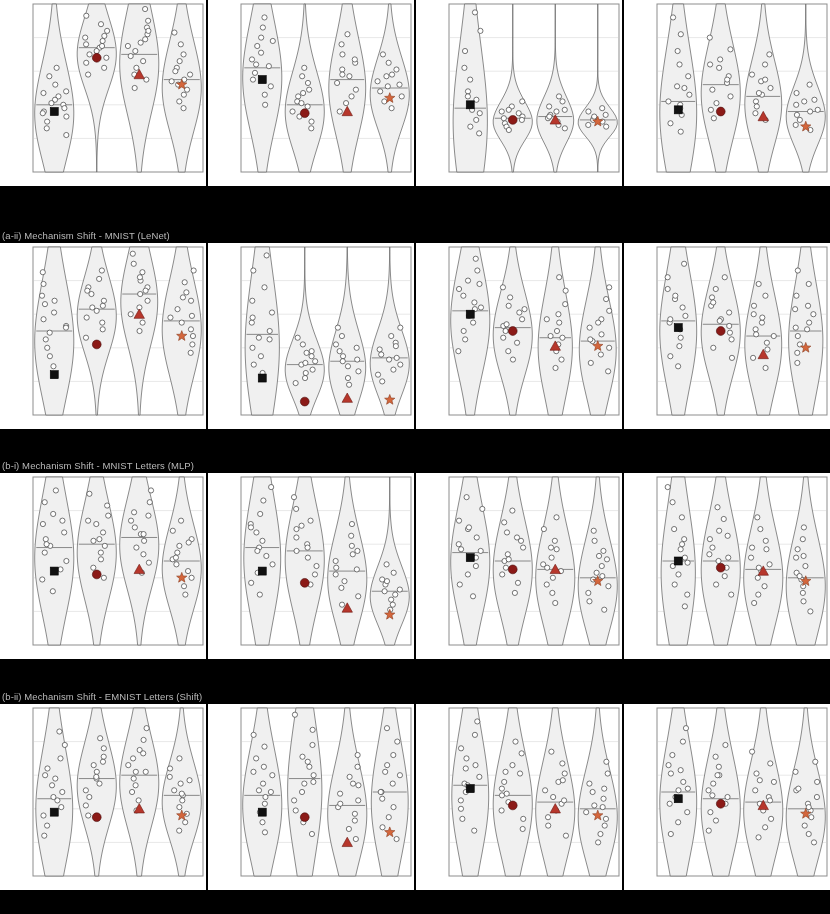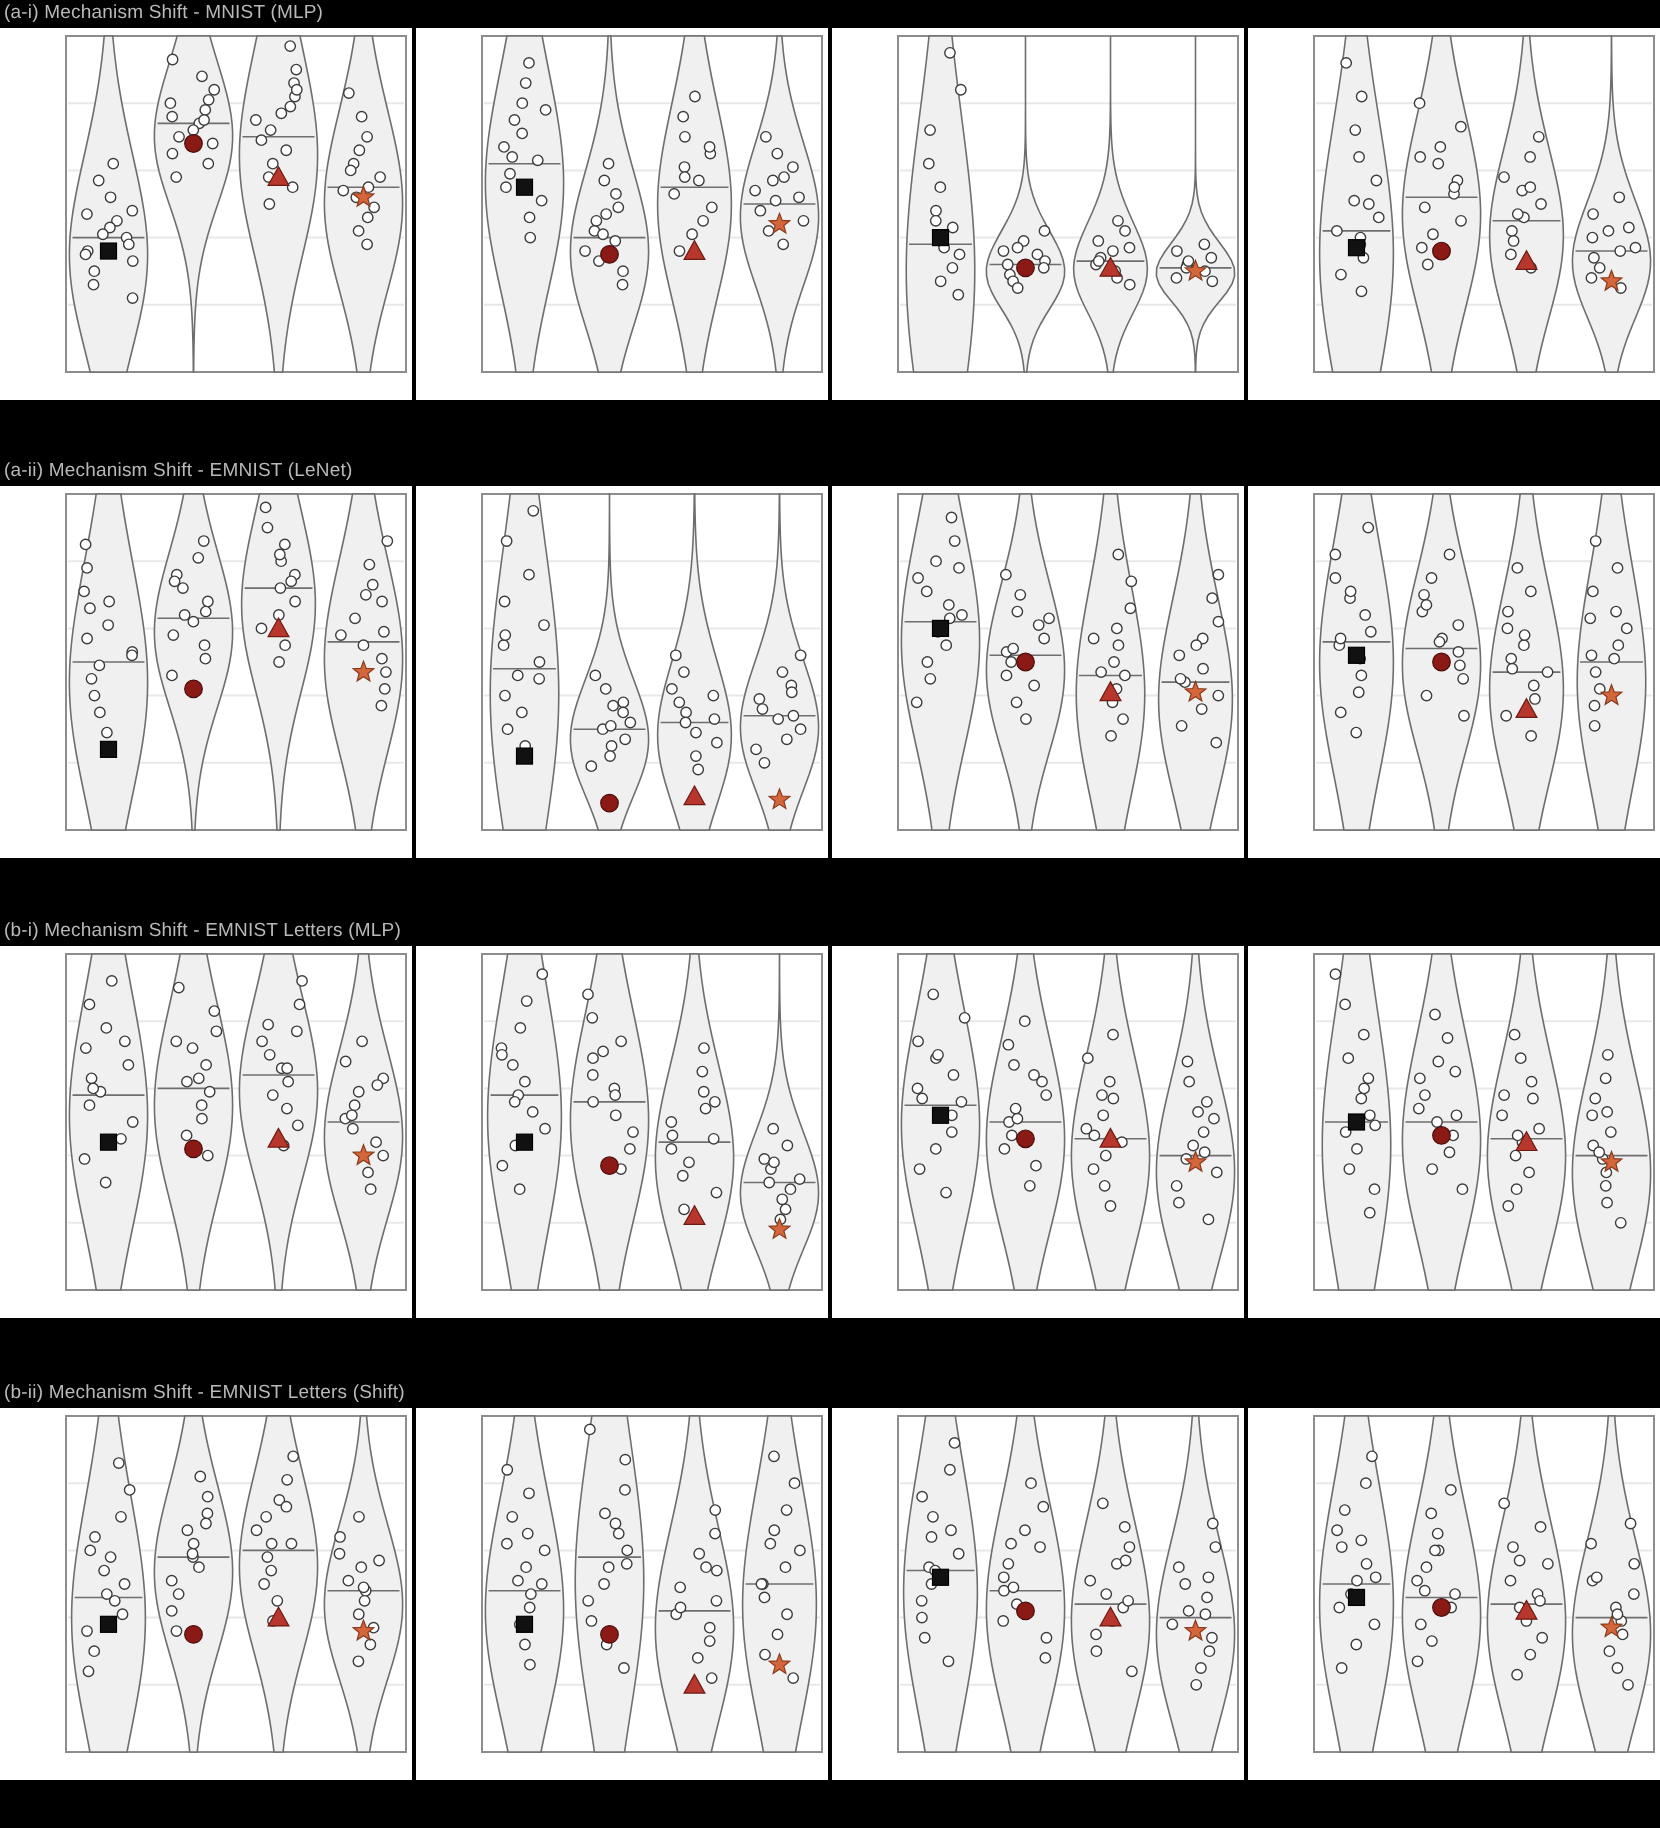--- a/index.html
+++ b/index.html
@@ -52,21 +52,20 @@
     top: 0;
     overflow: visible;
   }
 </style>
 </head>
 <body>
 
 <div class="page">
 
   <div class="section" style="top:0px;">
-    <div class="section-title">(a-i) Mechanism Shift - MNIST (MLP)</div>
     <div class="panel-row">
         <div class="panel" style="left: 0px; width: 206px;">
           <svg class="viol" width="206" height="186">
             <line x1="34" x2="202" y1="37.6" y2="37.6" stroke="#e8e8e8" stroke-width="1"></line>
             <line x1="34" x2="202" y1="71.2" y2="71.2" stroke="#e8e8e8" stroke-width="1"></line>
             <line x1="34" x2="202" y1="104.8" y2="104.8" stroke="#e8e8e8" stroke-width="1"></line>
             <line x1="34" x2="202" y1="138.4" y2="138.4" stroke="#e8e8e8" stroke-width="1"></line>
             <rect x="33" y="4" width="170" height="168" fill="none" stroke="#8d8d8d" stroke-width="1"></rect>
             <path d="M63.41,172.00 L64.36,168.00 L65.35,164.00 L66.34,160.00 L67.34,156.00 L68.31,152.00 L69.26,148.00 L70.15,144.00 L70.98,140.00 L71.73,136.00 L72.38,132.00 L72.91,128.00 L73.33,124.00 L73.62,120.00 L73.78,116.00 L73.80,112.00 L73.69,108.00 L73.45,104.00 L73.09,100.00 L72.63,96.00 L72.06,92.00 L71.41,88.00 L70.69,84.00 L69.91,80.00 L69.09,76.00 L68.23,72.00 L67.35,68.00 L66.46,64.00 L65.56,60.00 L64.68,56.00 L63.81,52.00 L62.97,48.00 L62.15,44.00 L61.38,40.00 L60.64,36.00 L59.94,32.00 L59.29,28.00 L58.69,24.00 L58.14,20.00 L57.64,16.00 L57.18,12.00 L56.77,8.00 L56.40,4.00 L52.10,4.00 L51.73,8.00 L51.32,12.00 L50.86,16.00 L50.36,20.00 L49.81,24.00 L49.21,28.00 L48.56,32.00 L47.86,36.00 L47.12,40.00 L46.35,44.00 L45.53,48.00 L44.69,52.00 L43.82,56.00 L42.94,60.00 L42.04,64.00 L41.15,68.00 L40.27,72.00 L39.41,76.00 L38.59,80.00 L37.81,84.00 L37.09,88.00 L36.44,92.00 L35.87,96.00 L35.41,100.00 L35.05,104.00 L34.81,108.00 L34.70,112.00 L34.72,116.00 L34.88,120.00 L35.17,124.00 L35.59,128.00 L36.12,132.00 L36.77,136.00 L37.52,140.00 L38.35,144.00 L39.24,148.00 L40.19,152.00 L41.16,156.00 L42.16,160.00 L43.15,164.00 L44.14,168.00 L45.09,172.00 Z" fill="#f0f0f0" stroke="#6e6e6e" stroke-width="0.8"></path>
             <line x1="36.263999999999996" x2="72.236" y1="104.8" y2="104.8" stroke="#6e6e6e" stroke-width="0.8"></line>
@@ -349,21 +348,21 @@
             <circle cx="186.40" cy="130.00" r="2.6" fill="#ffffff" stroke="#3c3c3c" stroke-width="0.7"></circle>
             <circle cx="180.22" cy="101.44" r="2.6" fill="#ffffff" stroke="#3c3c3c" stroke-width="0.7"></circle>
             <circle cx="186.12" cy="111.52" r="2.6" fill="#ffffff" stroke="#3c3c3c" stroke-width="0.7"></circle>
             <polygon points="181.75,121.24 183.10,124.78 186.89,124.97 183.94,127.35 184.92,131.01 181.75,128.94 178.58,131.01 179.56,127.35 176.61,124.97 180.40,124.78" fill="#d4663c" stroke="#8a3a1c" stroke-width="0.6"></polygon>
           </svg>
         </div>
       </div>
   </div>
 
   <div class="section" style="top:229px;">
-    <div class="section-title">(a-ii) Mechanism Shift - EMNIST (LeNet)</div>
+    <div class="section-title">(a-ii) Mechanism Shift - MNIST (LeNet)</div>
     <div class="panel-row">
         <div class="panel" style="left: 0px; width: 206px;">
           <svg class="viol" width="206" height="186">
             <line x1="34" x2="202" y1="37.6" y2="37.6" stroke="#e8e8e8" stroke-width="1"></line>
             <line x1="34" x2="202" y1="71.2" y2="71.2" stroke="#e8e8e8" stroke-width="1"></line>
             <line x1="34" x2="202" y1="104.8" y2="104.8" stroke="#e8e8e8" stroke-width="1"></line>
             <line x1="34" x2="202" y1="138.4" y2="138.4" stroke="#e8e8e8" stroke-width="1"></line>
             <rect x="33" y="4" width="170" height="168" fill="none" stroke="#8d8d8d" stroke-width="1"></rect>
             <path d="M62.76,172.00 L63.53,168.00 L64.33,164.00 L65.15,160.00 L65.98,156.00 L66.81,152.00 L67.63,148.00 L68.44,144.00 L69.23,140.00 L69.98,136.00 L70.69,132.00 L71.34,128.00 L71.93,124.00 L72.45,120.00 L72.90,116.00 L73.26,112.00 L73.53,108.00 L73.71,104.00 L73.80,100.00 L73.79,96.00 L73.70,92.00 L73.51,88.00 L73.24,84.00 L72.89,80.00 L72.47,76.00 L71.98,72.00 L71.44,68.00 L70.84,64.00 L70.21,60.00 L69.53,56.00 L68.83,52.00 L68.11,48.00 L67.38,44.00 L66.64,40.00 L65.89,36.00 L65.15,32.00 L64.42,28.00 L63.70,24.00 L63.00,20.00 L62.31,16.00 L61.66,12.00 L61.03,8.00 L60.42,4.00 L48.08,4.00 L47.47,8.00 L46.84,12.00 L46.19,16.00 L45.50,20.00 L44.80,24.00 L44.08,28.00 L43.35,32.00 L42.61,36.00 L41.86,40.00 L41.12,44.00 L40.39,48.00 L39.67,52.00 L38.97,56.00 L38.29,60.00 L37.66,64.00 L37.06,68.00 L36.52,72.00 L36.03,76.00 L35.61,80.00 L35.26,84.00 L34.99,88.00 L34.80,92.00 L34.71,96.00 L34.70,100.00 L34.79,104.00 L34.97,108.00 L35.24,112.00 L35.60,116.00 L36.05,120.00 L36.57,124.00 L37.16,128.00 L37.81,132.00 L38.52,136.00 L39.27,140.00 L40.06,144.00 L40.87,148.00 L41.69,152.00 L42.52,156.00 L43.35,160.00 L44.17,164.00 L44.97,168.00 L45.74,172.00 Z" fill="#f0f0f0" stroke="#6e6e6e" stroke-width="0.8"></path>
             <line x1="36.263999999999996" x2="72.236" y1="88" y2="88" stroke="#6e6e6e" stroke-width="0.8"></line>
@@ -648,21 +647,21 @@
             <circle cx="173.33" cy="119.92" r="2.6" fill="#ffffff" stroke="#3c3c3c" stroke-width="0.7"></circle>
             <circle cx="171.12" cy="66.16" r="2.6" fill="#ffffff" stroke="#3c3c3c" stroke-width="0.7"></circle>
             <circle cx="171.74" cy="84.64" r="2.6" fill="#ffffff" stroke="#3c3c3c" stroke-width="0.7"></circle>
             <polygon points="181.75,99.40 183.10,102.94 186.89,103.13 183.94,105.51 184.92,109.17 181.75,107.10 178.58,109.17 179.56,105.51 176.61,103.13 180.40,102.94" fill="#d4663c" stroke="#8a3a1c" stroke-width="0.6"></polygon>
           </svg>
         </div>
       </div>
   </div>
 
   <div class="section" style="top:459px;">
-    <div class="section-title">(b-i) Mechanism Shift - EMNIST Letters (MLP)</div>
+    <div class="section-title">(b-i) Mechanism Shift - MNIST Letters (MLP)</div>
     <div class="panel-row">
         <div class="panel" style="left: 0px; width: 206px;">
           <svg class="viol" width="206" height="186">
             <line x1="34" x2="202" y1="37.6" y2="37.6" stroke="#e8e8e8" stroke-width="1"></line>
             <line x1="34" x2="202" y1="71.2" y2="71.2" stroke="#e8e8e8" stroke-width="1"></line>
             <line x1="34" x2="202" y1="104.8" y2="104.8" stroke="#e8e8e8" stroke-width="1"></line>
             <line x1="34" x2="202" y1="138.4" y2="138.4" stroke="#e8e8e8" stroke-width="1"></line>
             <rect x="33" y="4" width="170" height="168" fill="none" stroke="#8d8d8d" stroke-width="1"></rect>
             <path d="M60.38,172.00 L61.05,168.00 L61.75,164.00 L62.48,160.00 L63.25,156.00 L64.04,152.00 L64.85,148.00 L65.67,144.00 L66.50,140.00 L67.33,136.00 L68.15,132.00 L68.94,128.00 L69.71,124.00 L70.43,120.00 L71.11,116.00 L71.72,112.00 L72.27,108.00 L72.74,104.00 L73.13,100.00 L73.44,96.00 L73.65,92.00 L73.77,88.00 L73.80,84.00 L73.73,80.00 L73.58,76.00 L73.34,72.00 L73.02,68.00 L72.62,64.00 L72.16,60.00 L71.63,56.00 L71.06,52.00 L70.43,48.00 L69.77,44.00 L69.08,40.00 L68.37,36.00 L67.64,32.00 L66.90,28.00 L66.15,24.00 L65.41,20.00 L64.68,16.00 L63.95,12.00 L63.24,8.00 L62.55,4.00 L45.95,4.00 L45.26,8.00 L44.55,12.00 L43.82,16.00 L43.09,20.00 L42.35,24.00 L41.60,28.00 L40.86,32.00 L40.13,36.00 L39.42,40.00 L38.73,44.00 L38.07,48.00 L37.44,52.00 L36.87,56.00 L36.34,60.00 L35.88,64.00 L35.48,68.00 L35.16,72.00 L34.92,76.00 L34.77,80.00 L34.70,84.00 L34.73,88.00 L34.85,92.00 L35.06,96.00 L35.37,100.00 L35.76,104.00 L36.23,108.00 L36.78,112.00 L37.39,116.00 L38.07,120.00 L38.79,124.00 L39.56,128.00 L40.35,132.00 L41.17,136.00 L42.00,140.00 L42.83,144.00 L43.65,148.00 L44.46,152.00 L45.25,156.00 L46.02,160.00 L46.75,164.00 L47.45,168.00 L48.12,172.00 Z" fill="#f0f0f0" stroke="#6e6e6e" stroke-width="0.8"></path>
             <line x1="36.263999999999996" x2="72.236" y1="74.56" y2="74.56" stroke="#6e6e6e" stroke-width="0.8"></line>

